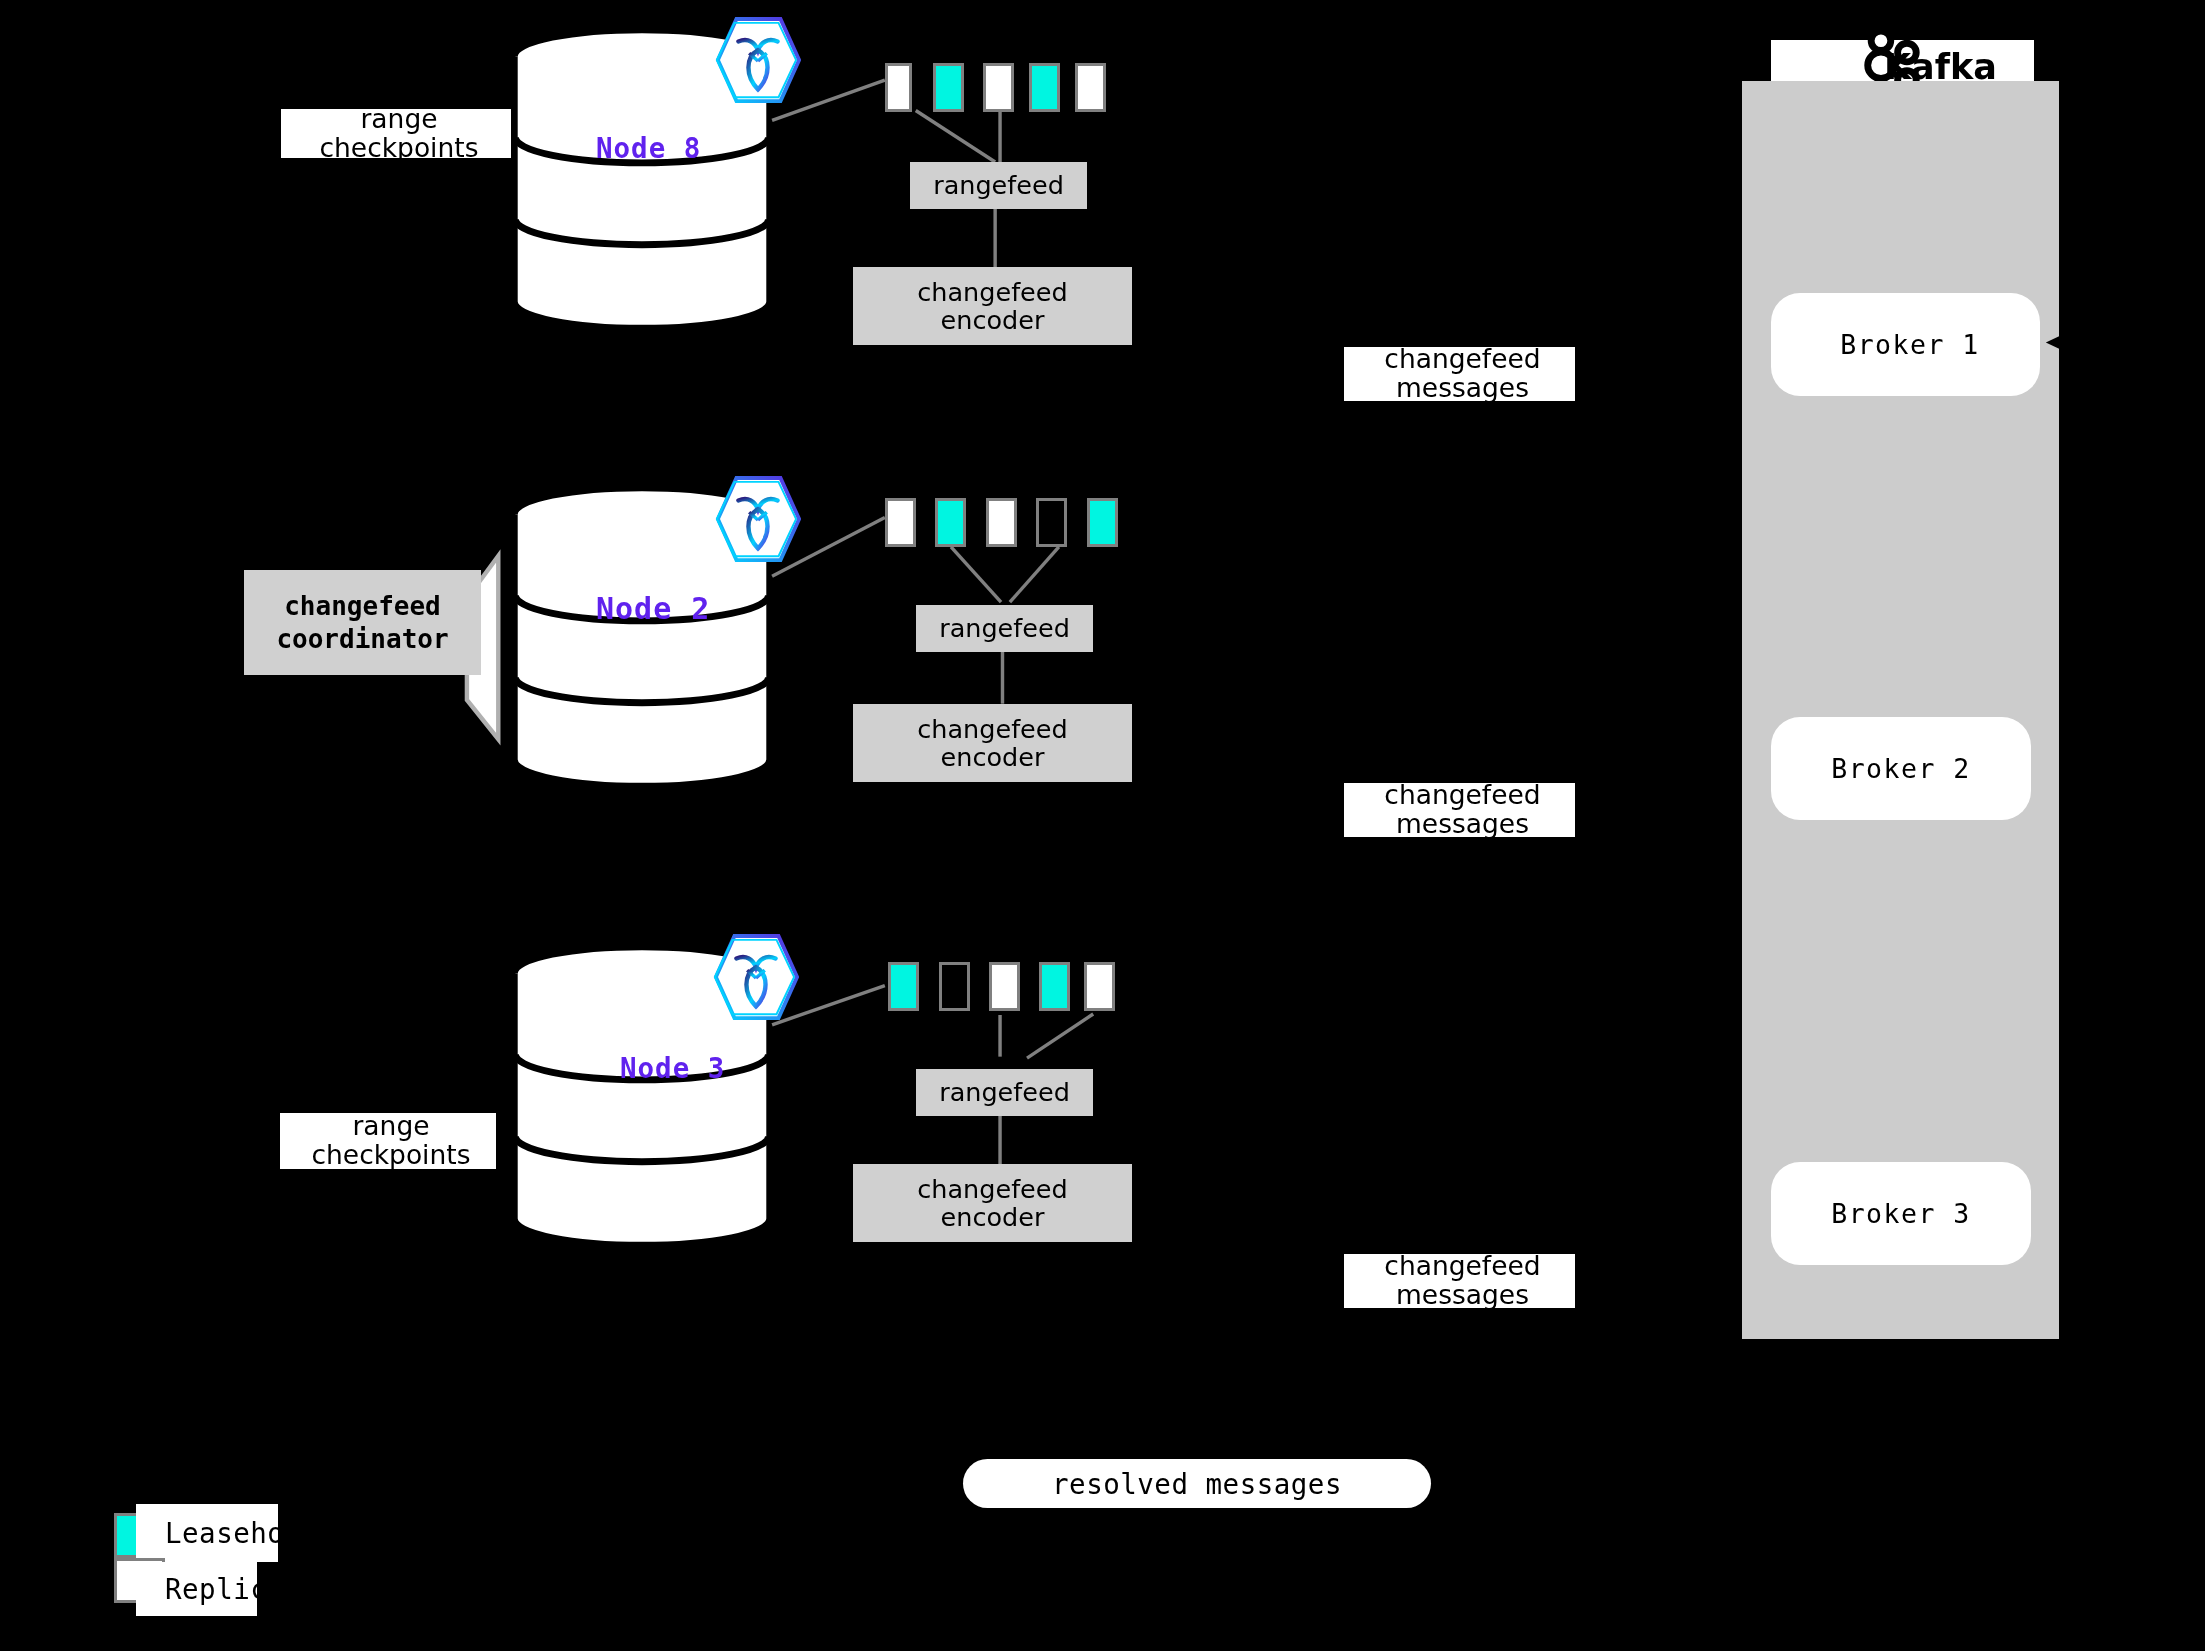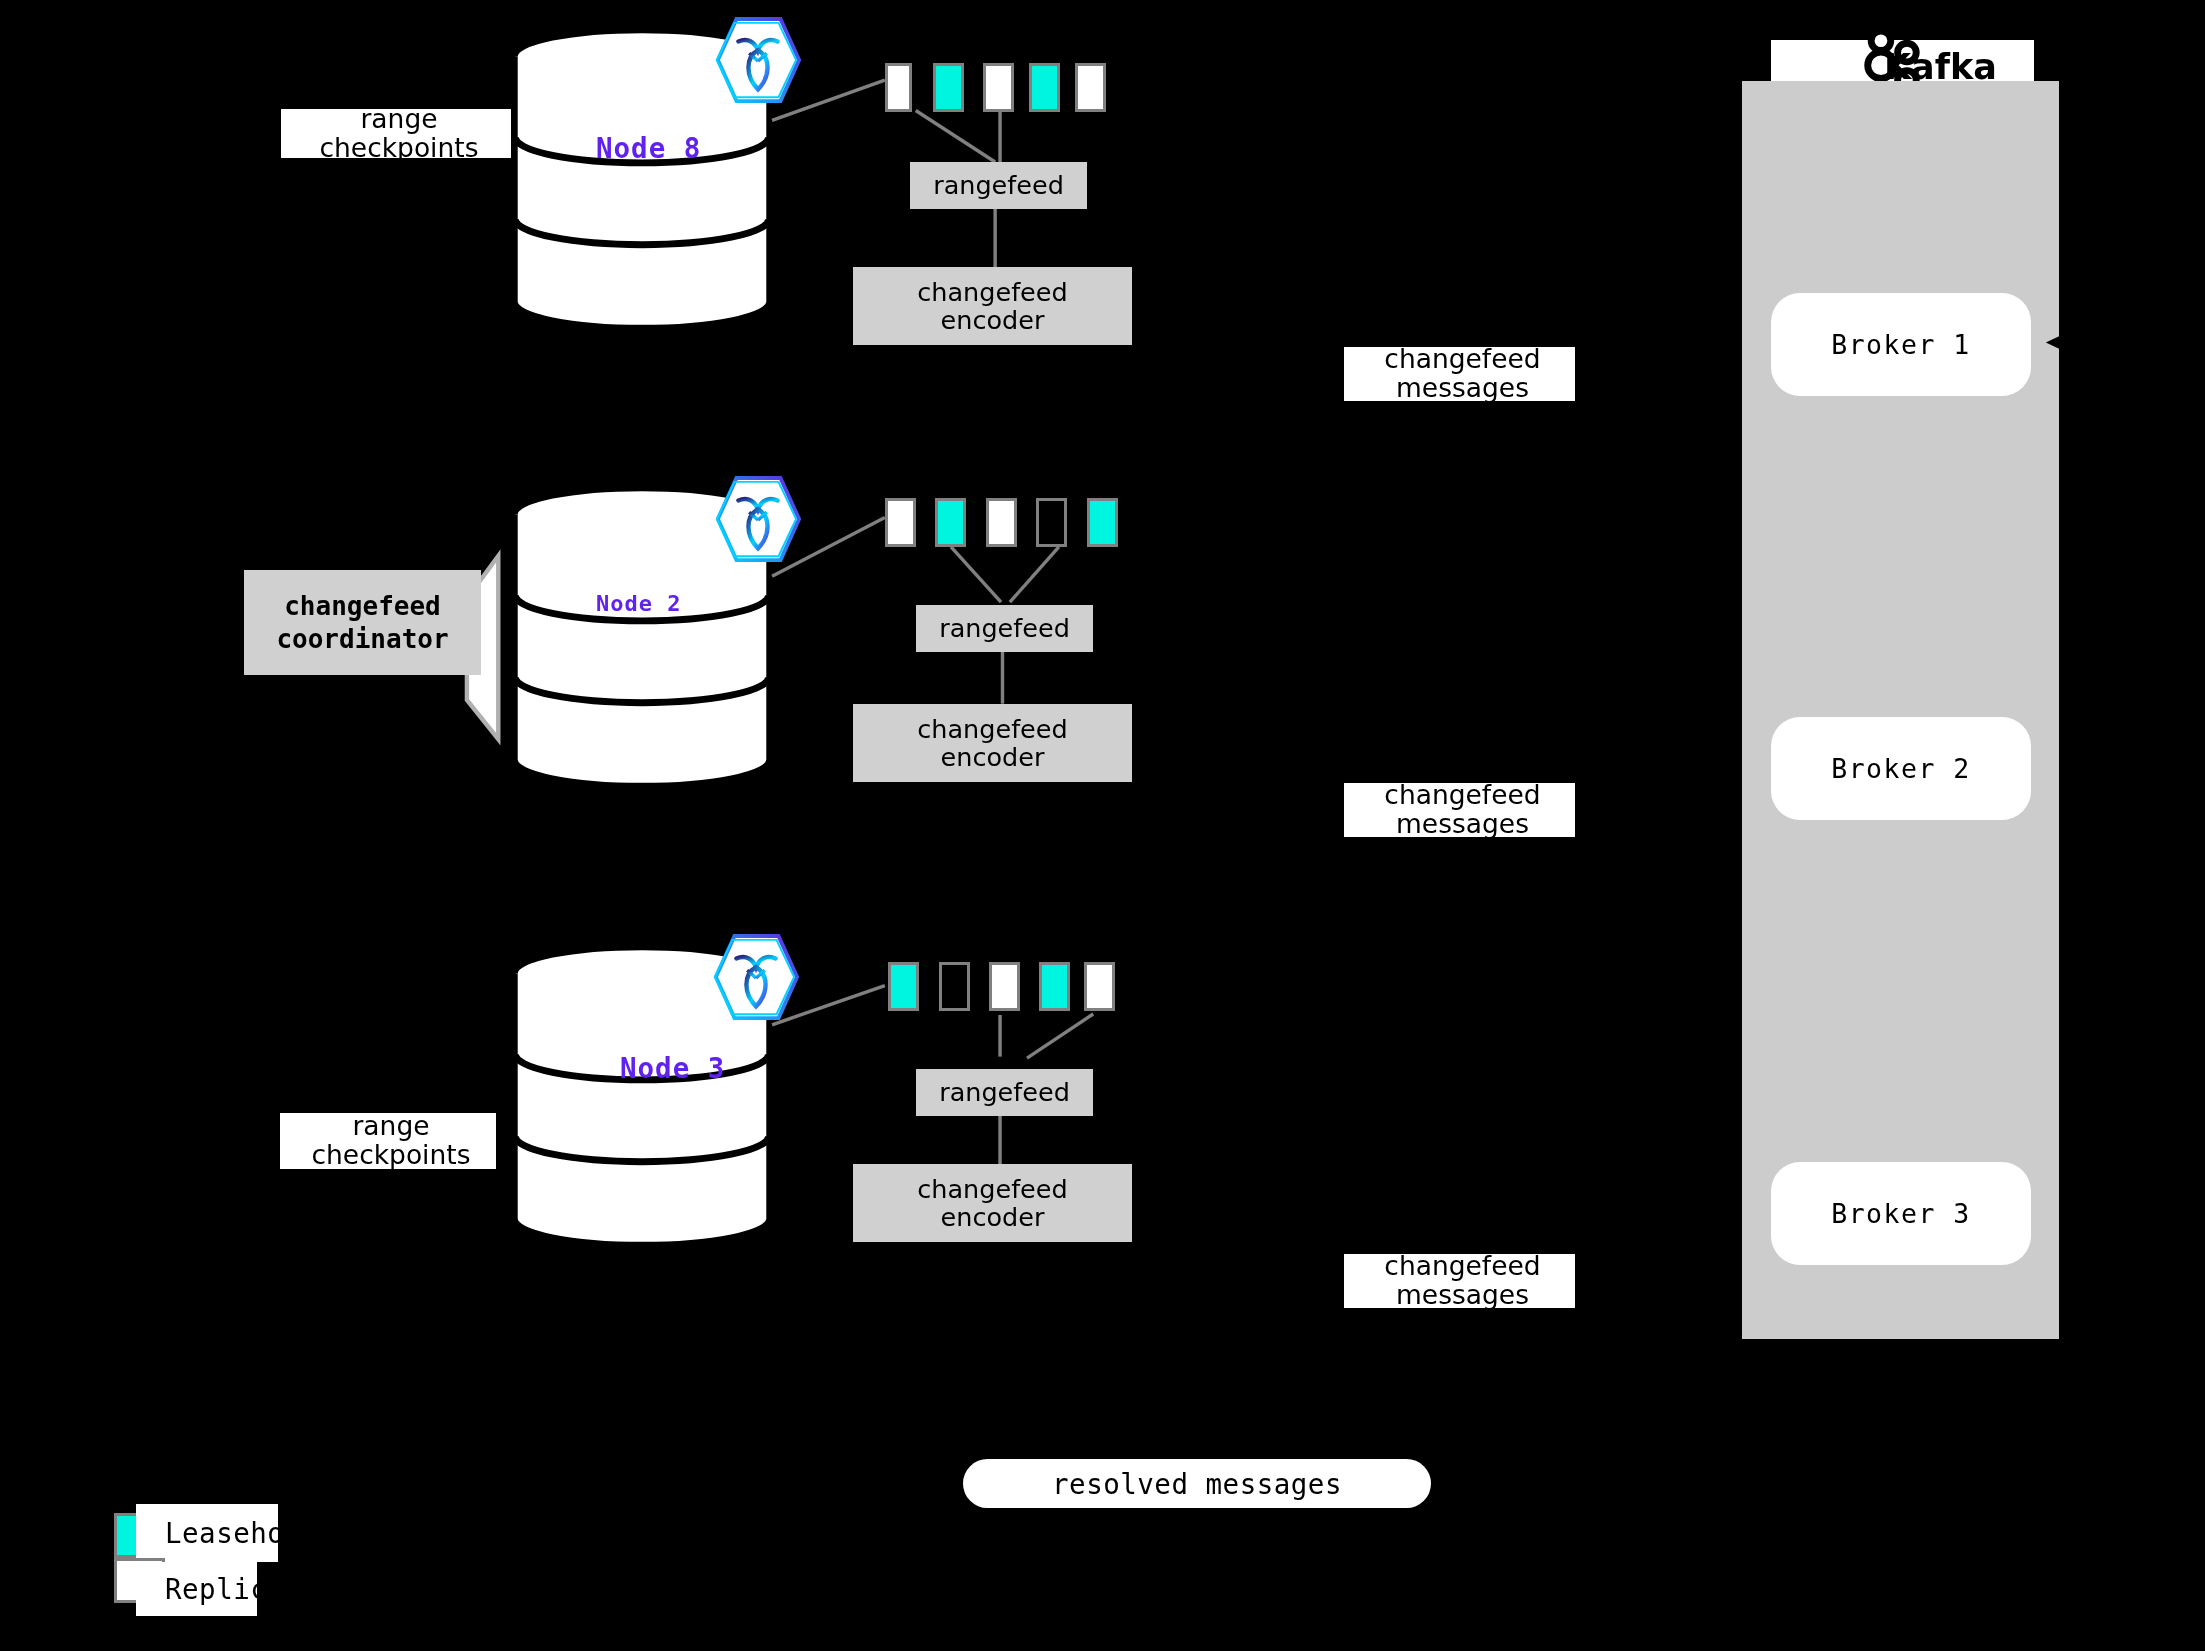--- a/index.html
+++ b/index.html
@@ -140,21 +140,21 @@
   </div>
 
   <div class="cyl" style="left:512px;top:485px;">
     <svg width="260" height="304" viewBox="0 0 530 620">
       <ellipse cx="265" cy="60" rx="258" ry="52" fill="#fff" stroke="#000" stroke-width="9"></ellipse>
       <path d="M7,60 L7,560 A258,52 0 0,0 523,560 L523,60" fill="#fff" stroke="#000" stroke-width="9"></path>
       <path d="M7,225 A258,52 0 0,0 523,225" fill="none" stroke="#000" stroke-width="14"></path>
       <path d="M7,392 A258,52 0 0,0 523,392" fill="none" stroke="#000" stroke-width="14"></path>
     </svg>
   </div>
-  <div class="nodelabel" style="left:596px;top:591px;font-size:22px;">Node 2</div>
+  <div class="nodelabel" style="left:596px;top:591px;font-size:30px;">Node 2</div>
 
   <div class="abs" style="left:713px;top:471px;">
     <svg width="88" height="98" viewBox="0 0 180 200">
       <defs>
         <linearGradient id="hexg2" x1="0" y1="1" x2="1" y2="0">
           <stop offset="0%" stop-color="#00d3ff"></stop>
             <stop offset="100%" stop-color="#5b2be0"></stop>
         </linearGradient>
         <linearGradient id="bugg2" x1="0" y1="0" x2="1" y2="1">
           <stop offset="0%" stop-color="#2b1e80"></stop>
@@ -266,21 +266,21 @@
       </g>
     </svg>
     <span class="abs" style="left:113px;top:6.9px;font-size:35px;font-weight:bold;font-family:'DejaVu Sans',sans-serif;">Kafka</span>
   </div>
 
   <div class="abs kafkabar" style="left:1742px;top:81px;width:317px;height:1258px;"></div>
   <svg class="abs" style="left:2040px;top:324px;width:39px;height:39px;" viewBox="0 0 80 80">
     <polygon points="50,20 50,56 12,38" fill="#000"></polygon>
   </svg>
 
-  <div class="abs brokerpill ctr" style="left:1771px;top:293px;width:260px;height:103px;font-size:26.5px;">
+  <div class="abs brokerpill ctr" style="left:1771px;top:293px;width:260px;height:103px;font-size:26.5px;padding-left:9px;">
     <span>Broker 1</span>
   </div>
   <div class="abs brokerpill ctr" style="left:1771px;top:717px;width:260px;height:103px;font-size:26.5px;">
     <span>Broker 2</span>
   </div>
   <div class="abs brokerpill ctr" style="left:1771px;top:1162px;width:260px;height:103px;font-size:26.5px;">
     <span>Broker 3</span>
   </div>
 
   <div class="abs pill ctr" style="left:963px;top:1459px;width:468px;height:49px;font-size:27.5px;">

